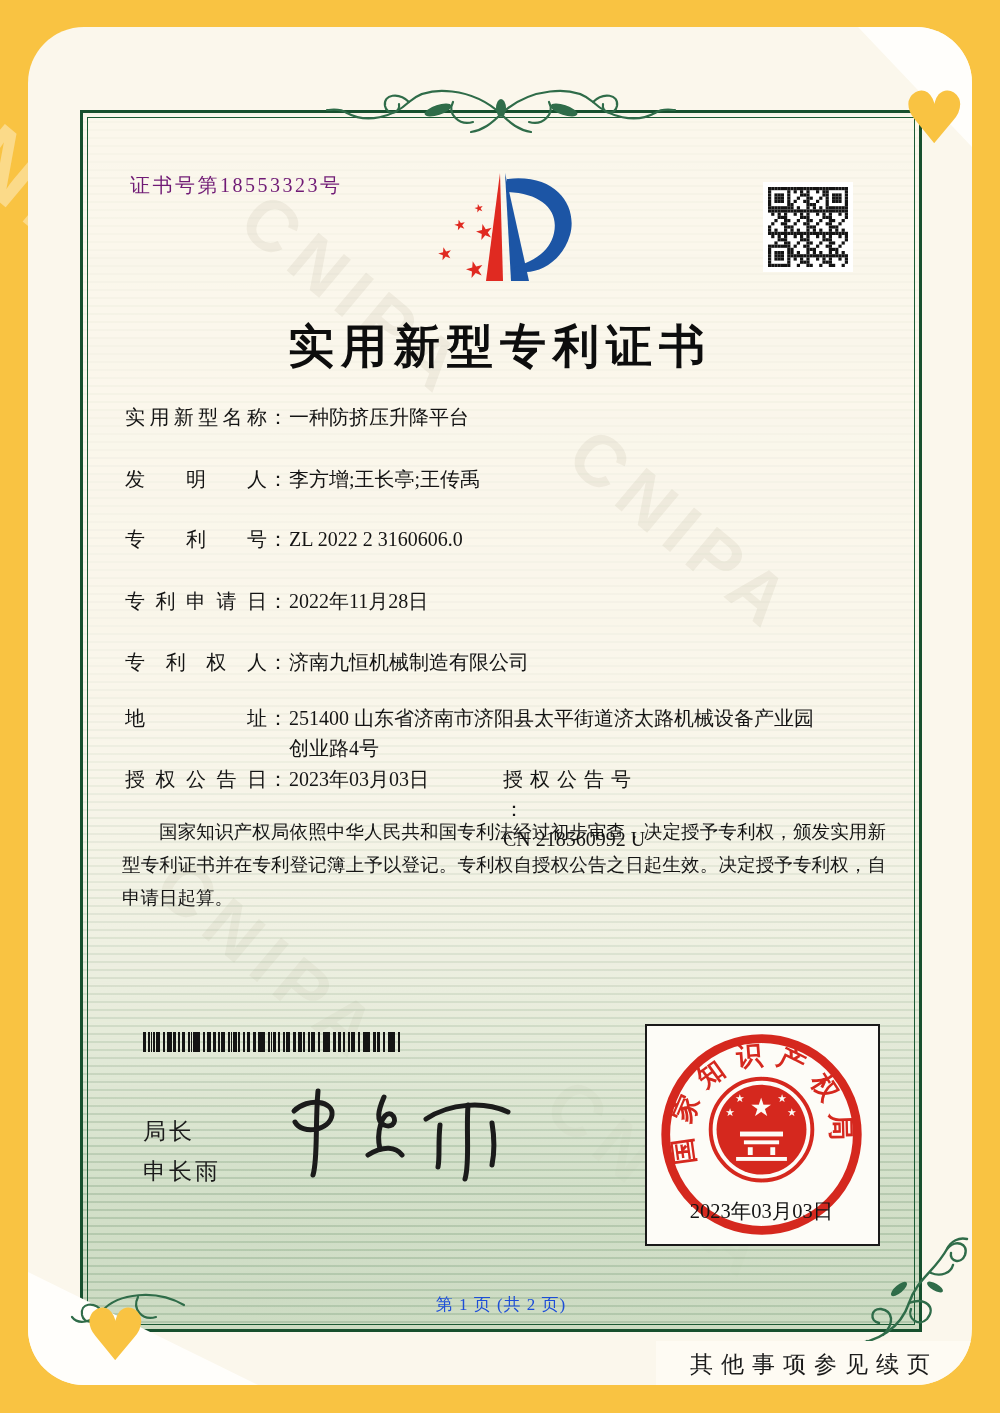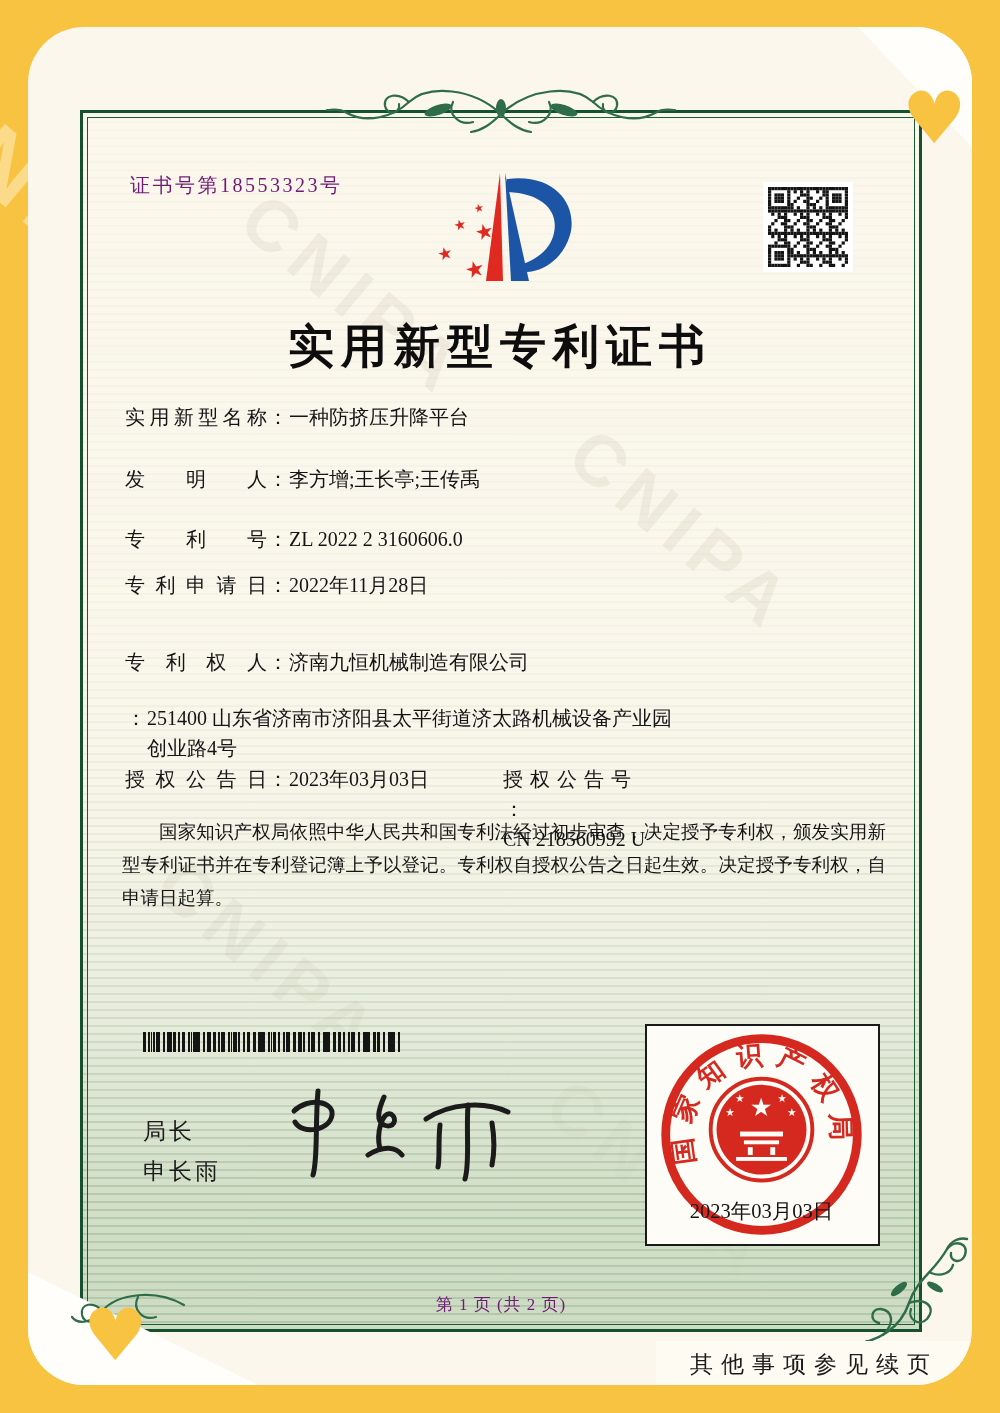--- a/index.html
+++ b/index.html
@@ -47,21 +47,21 @@
     background:
       repeating-linear-gradient(90deg,#141414 0 2px,transparent 2px 5px),
       repeating-linear-gradient(90deg,#141414 0 1px,transparent 1px 8px),
       repeating-linear-gradient(90deg,#141414 0 3px,transparent 3px 13px);
   }
   .signer{position:absolute;left:115px;font-family:Liberation Mono, monospace;
           font-size:23px;color:#1c1c1c;letter-spacing:3px;}
   .signature{position:absolute;left:252px;top:1048px;}
   .seal-box{position:absolute;left:617px;top:997px;width:235px;height:222px;background:#FDFCF7;
             border:2.5px solid #1a1a1a;box-sizing:border-box;overflow:visible;}
-  .page-ind{position:absolute;left:52px;top:1266px;width:842px;text-align:center;font-size:17px;color:#701a75;letter-spacing:1px;}
+  .page-ind{position:absolute;left:52px;top:1266px;width:842px;text-align:center;font-size:17px;color:#1d4ed8;letter-spacing:1px;}
   .wedge-tr{position:absolute;left:0;top:0;width:944px;height:200px;background:#FFFEFB;
             clip-path:polygon(830px 0, 944px 0, 944px 120px);}
   .wedge-bl{position:absolute;left:0;top:1238px;width:260px;height:120px;background:#FFFEFB;
             clip-path:polygon(0 7px, 230px 120px, 0 120px);}
   .heart{position:absolute;color:#F9C342;font-family:"DejaVu Sans",sans-serif;line-height:1;pointer-events:none;}
   .footer-note{position:absolute;left:0;top:1314px;width:944px;text-align:right;}
   .footer-note span{display:inline-block;background:#FEFBF3;padding:8px 34px;font-size:23px;letter-spacing:8px;color:#1b1b1b;}
   .ornament{position:absolute;pointer-events:none;}
   svg text.sealchar{font-family:"Liberation Serif","DejaVu Serif",serif;}
 </style>
@@ -472,31 +472,32 @@
   <div class="frow" style="top:437px;">
     <span class="flabel">发明人</span>
     <span class="fcolon">：</span>
     <span class="fvalue">李方增;王长亭;王传禹</span>
   </div>
   <div class="frow" style="top:497px;">
     <span class="flabel">专利号</span>
     <span class="fcolon">：</span>
     <span class="fvalue">ZL 2022 2 3160606.0</span>
   </div>
-  <div class="frow" style="top:543px;justify-content:center;">
+  <div class="frow" style="top:559px;justify-content:center;">
     <span class="flabel">专利申请日</span>
     <span class="fcolon">：</span>
     <span class="fvalue">2022年11月28日</span>
   </div>
   <div class="frow" style="top:620px;">
     <span class="flabel">专利权人</span>
     <span class="fcolon">：</span>
     <span class="fvalue">济南九恒机械制造有限公司</span>
   </div>
   <div class="frow" style="top:676px;">
+    <span class="flabel">地址</span>
     <span class="fcolon">：</span>
     <span class="fvalue addr-value">251400 山东省济南市济阳县太平街道济太路机械设备产业园创业路4号</span>
   </div>
   <div class="frow" style="top:737px;width:800px;">
     <span class="flabel">授权公告日</span>
     <span class="fcolon">：</span>
     <span class="fvalue">2023年03月03日</span>
     <span class="grant2">
       <span class="flabel">授权公告号</span>
       <span class="fcolon">：</span>

